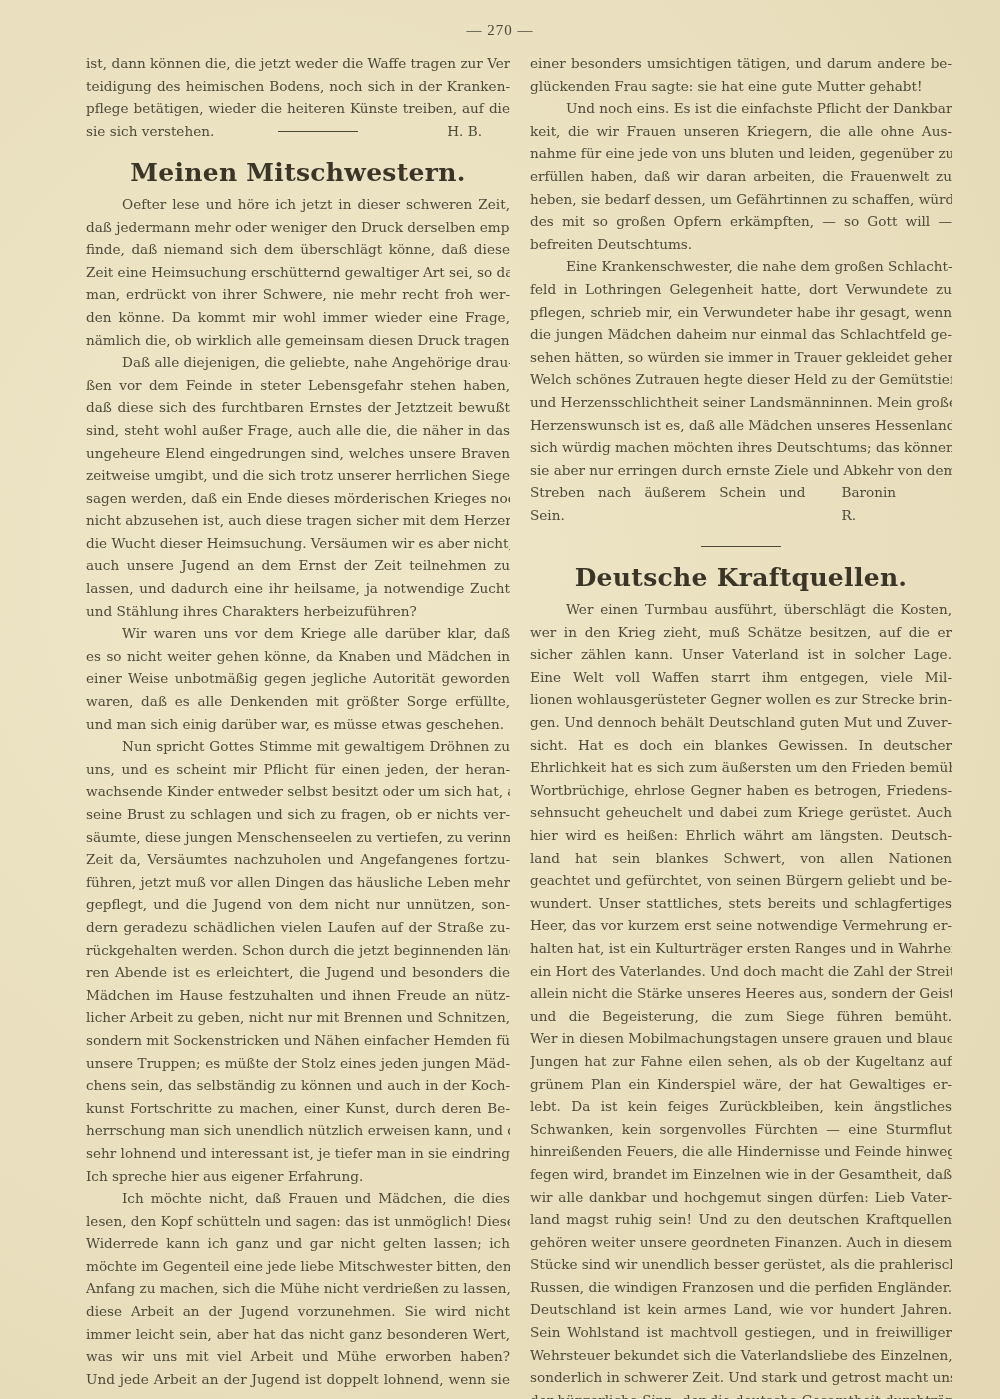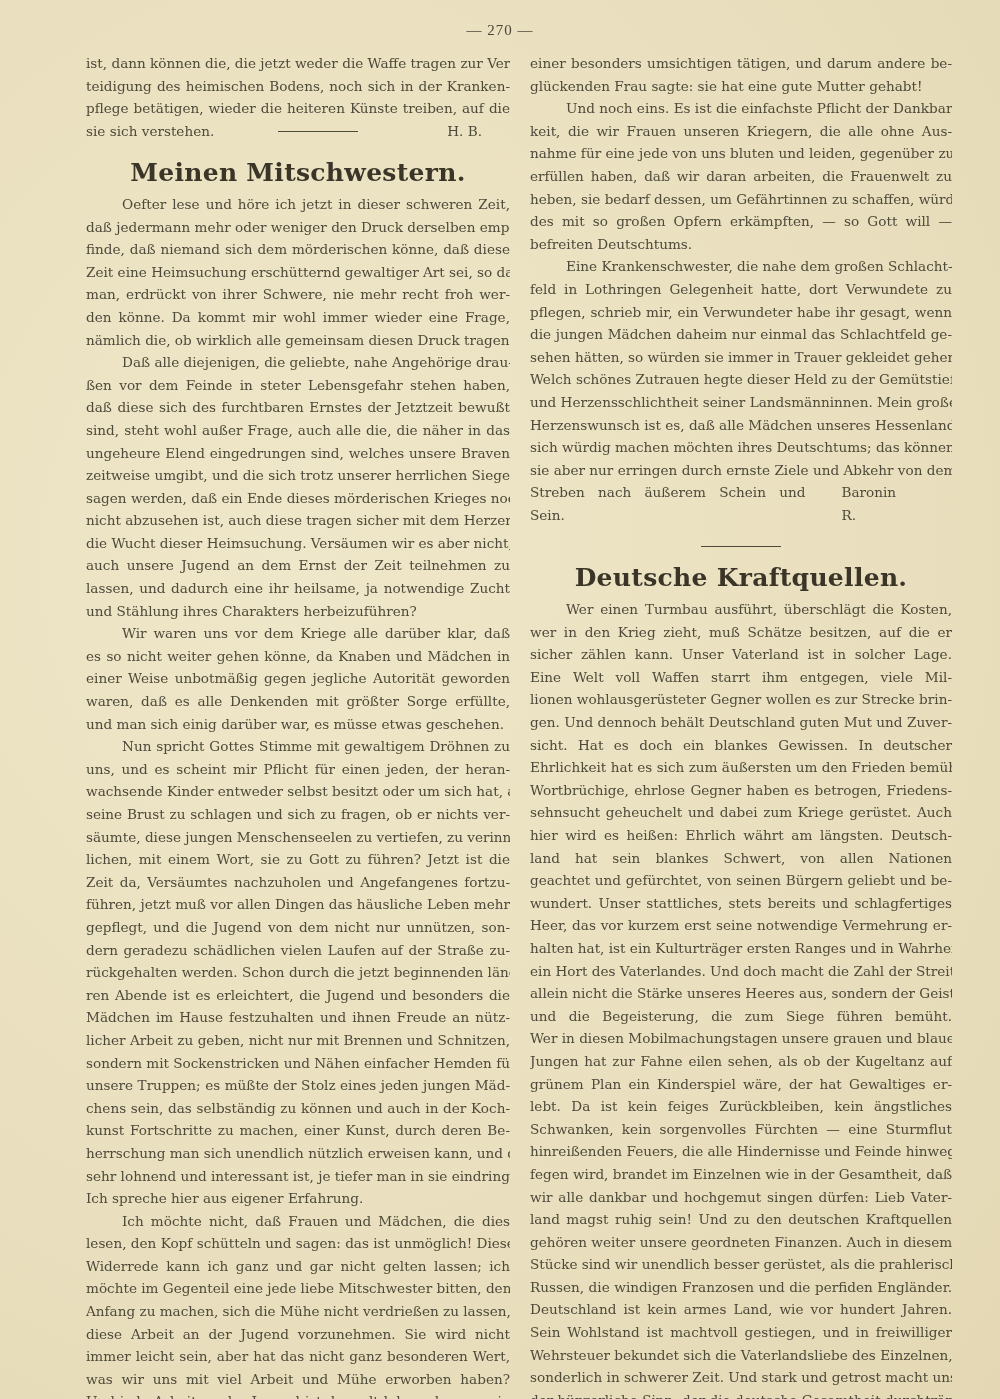--- a/index.html
+++ b/index.html
@@ -75,21 +75,21 @@
       <span style="flex:1"></span>
       <span style="margin-right:28px">H. B.</span>
     </div>
   </div>
 
   <div class="heading">Meinen Mitschwestern.</div>
 
   <div id="left-body">
       <span class="line indent">Oefter lese und höre ich jetzt in dieser schweren Zeit,</span>
       <span class="line">daß jedermann mehr oder weniger den Druck derselben emp-</span>
-      <span class="line">finde, daß niemand sich dem mörderischen könne, daß diese</span>
+      <span class="line">finde, daß niemand sich dem überschlägt könne, daß diese</span>
       <span class="line">Zeit eine Heimsuchung erschütternd gewaltiger Art sei, so daß</span>
       <span class="line">man, erdrückt von ihrer Schwere, nie mehr recht froh wer-</span>
       <span class="line">den könne. Da kommt mir wohl immer wieder eine Frage,</span>
       <span class="line last">nämlich die, ob wirklich alle gemeinsam diesen Druck tragen?</span>
       <span class="line indent">Daß alle diejenigen, die geliebte, nahe Angehörige drau-</span>
       <span class="line">ßen vor dem Feinde in steter Lebensgefahr stehen haben,</span>
       <span class="line">daß diese sich des furchtbaren Ernstes der Jetztzeit bewußt</span>
       <span class="line">sind, steht wohl außer Frage, auch alle die, die näher in das</span>
       <span class="line">ungeheure Elend eingedrungen sind, welches unsere Braven</span>
       <span class="line">zeitweise umgibt, und die sich trotz unserer herrlichen Siege</span>
@@ -102,21 +102,20 @@
       <span class="line indent">Wir waren uns vor dem Kriege alle darüber klar, daß</span>
       <span class="line">es so nicht weiter gehen könne, da Knaben und Mädchen in</span>
       <span class="line">einer Weise unbotmäßig gegen jegliche Autorität geworden</span>
       <span class="line">waren, daß es alle Denkenden mit größter Sorge erfüllte,</span>
       <span class="line last">und man sich einig darüber war, es müsse etwas geschehen.</span>
       <span class="line indent">Nun spricht Gottes Stimme mit gewaltigem Dröhnen zu</span>
       <span class="line">uns, und es scheint mir Pflicht für einen jeden, der heran-</span>
       <span class="line">wachsende Kinder entweder selbst besitzt oder um sich hat, an</span>
       <span class="line">seine Brust zu schlagen und sich zu fragen, ob er nichts ver-</span>
       <span class="line">säumte, diese jungen Menschenseelen zu vertiefen, zu verinner-</span>
-      <span class="line">lichen, mit einem Wort, sie zu Gott zu führen? Jetzt ist die</span>
       <span class="line">Zeit da, Versäumtes nachzuholen und Angefangenes fortzu-</span>
       <span class="line">führen, jetzt muß vor allen Dingen das häusliche Leben mehr</span>
       <span class="line">gepflegt, und die Jugend von dem nicht nur unnützen, son-</span>
       <span class="line">dern geradezu schädlichen vielen Laufen auf der Straße zu-</span>
       <span class="line">rückgehalten werden. Schon durch die jetzt beginnenden länge-</span>
       <span class="line">ren Abende ist es erleichtert, die Jugend und besonders die</span>
       <span class="line">Mädchen im Hause festzuhalten und ihnen Freude an nütz-</span>
       <span class="line">licher Arbeit zu geben, nicht nur mit Brennen und Schnitzen,</span>
       <span class="line">sondern mit Sockenstricken und Nähen einfacher Hemden für</span>
       <span class="line">unsere Truppen; es müßte der Stolz eines jeden jungen Mäd-</span>

